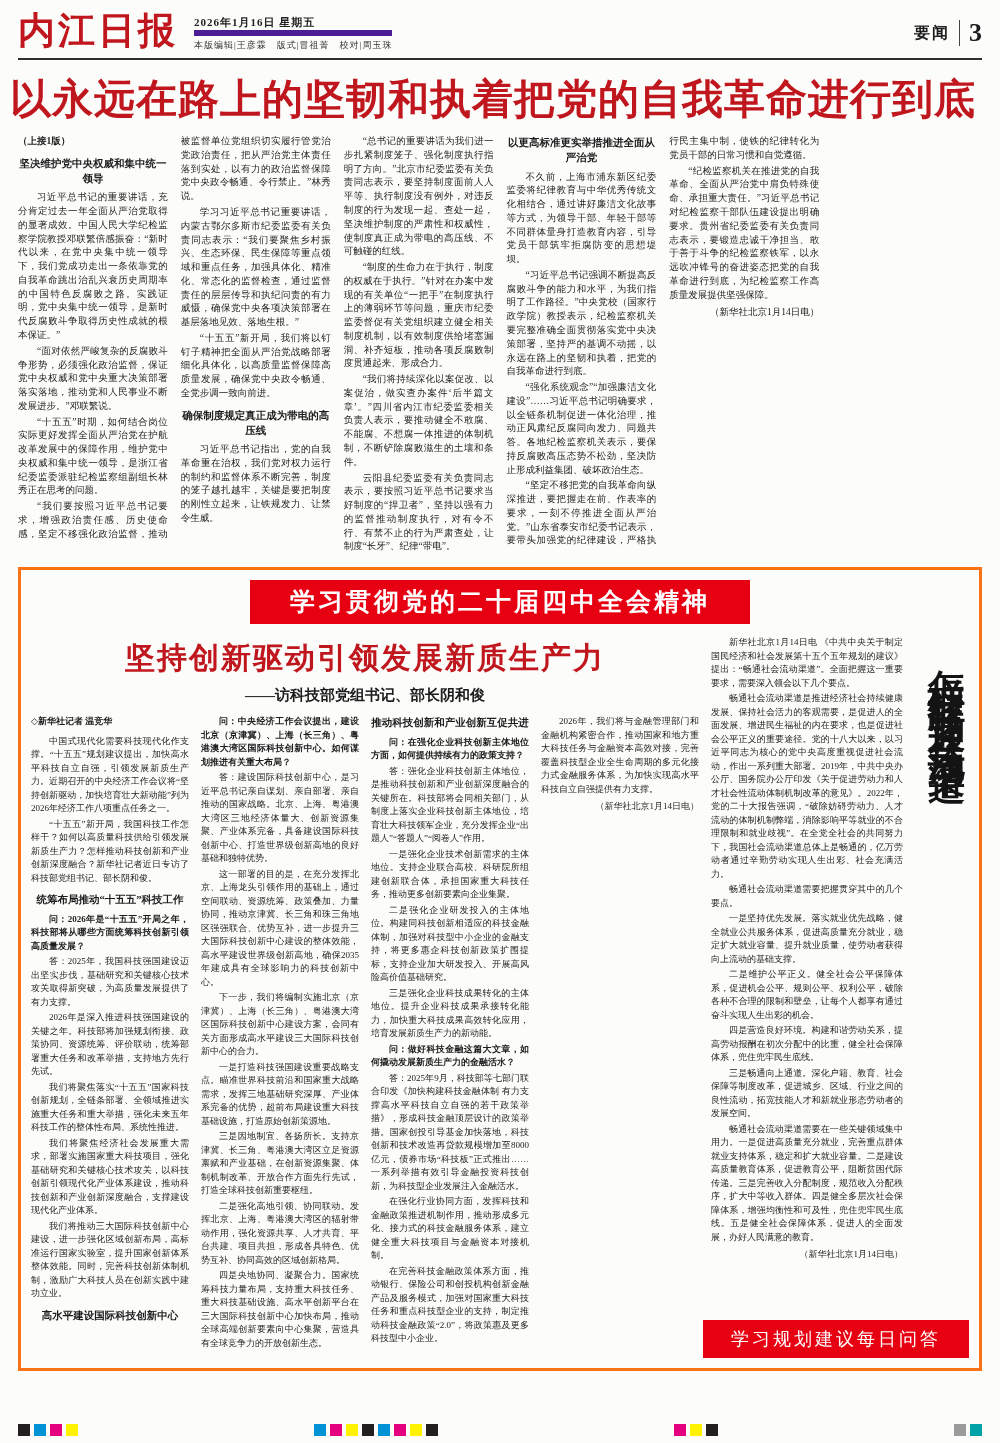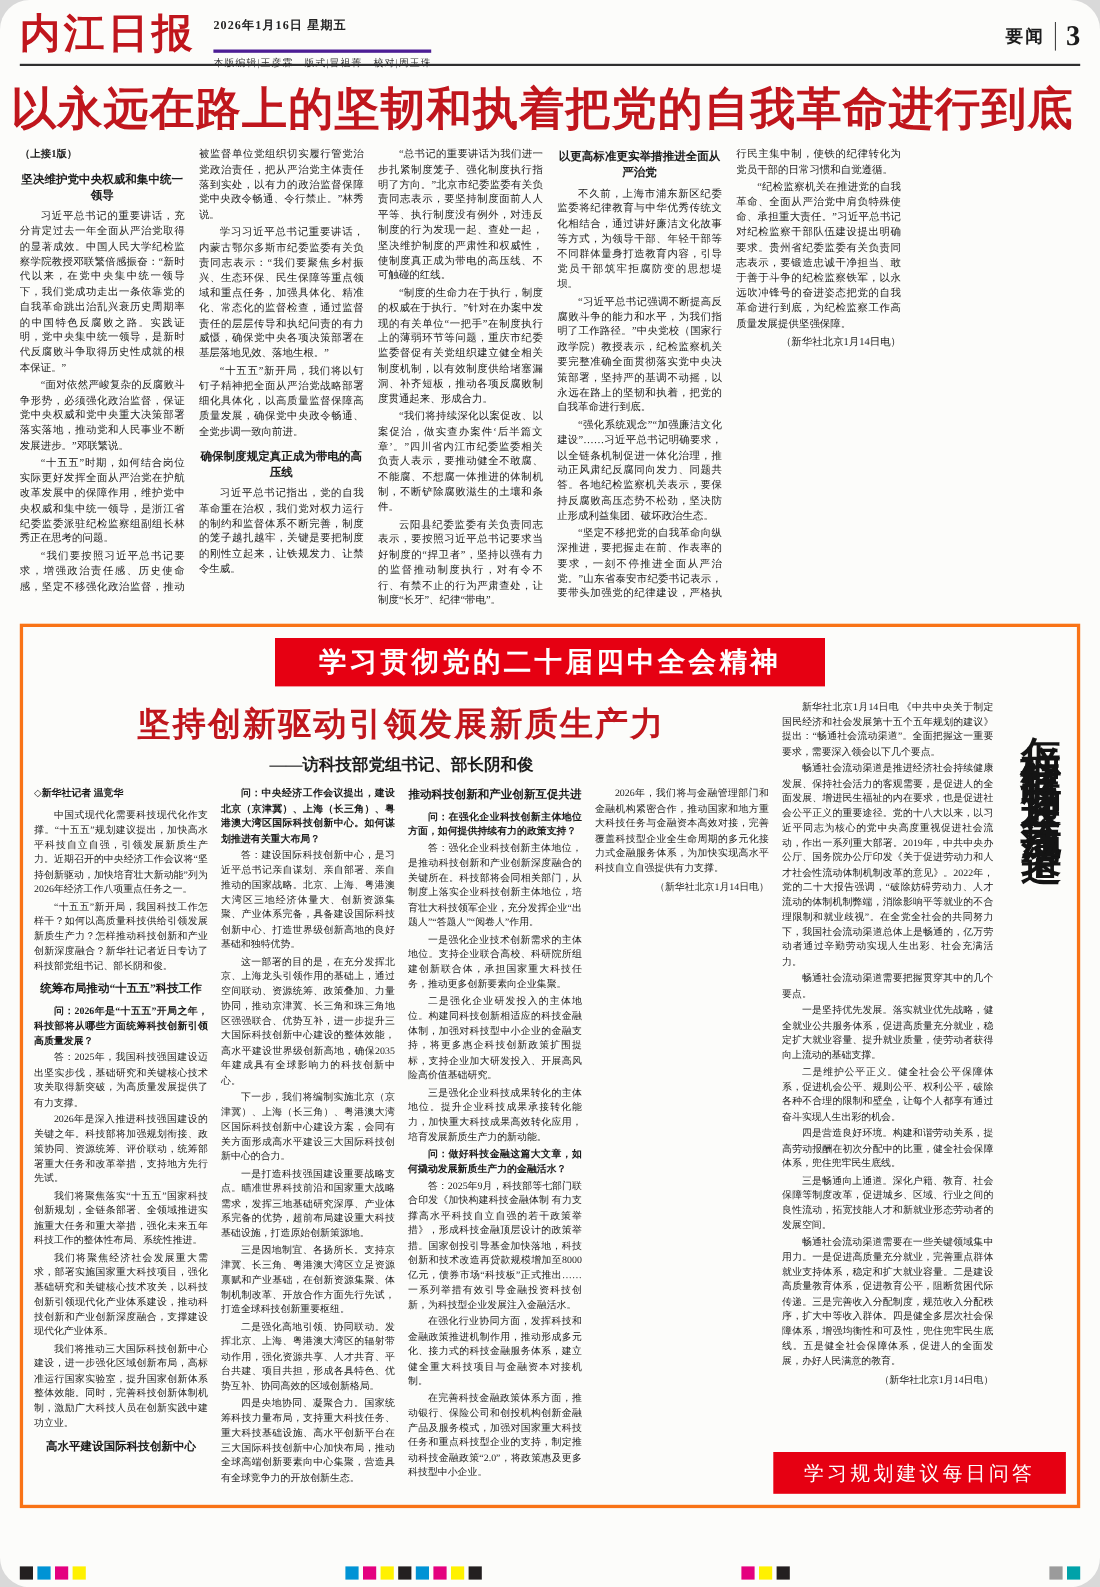--- a/index.html
+++ b/index.html
@@ -1,28 +1,27 @@
 <!DOCTYPE html>
 <html style="--banner-red: #e60012; --headline-red: #c0161d;"><head>
 <meta charset="utf-8">
 <style>
   * { box-sizing: border-box; }
   html,body { margin:0; padding:0; background:#d9d9d9; }
   .page {
     width:1000px; height:1443px; margin:0 auto; background:#fcfcfa;
     position:relative; overflow:hidden; color:#1c1c1c;
     font-family:"Liberation Serif","DejaVu Serif",serif;
-    border-radius:27px;
   }
   
   .masthead { display:flex; align-items:flex-start; padding:10px 18px 0; height:56px; }
   .logo { font-size:37px; font-weight:bold; color:var(--headline-red); letter-spacing:3px; line-height:1.1; font-family:"DejaVu Serif",serif; }
   .issue { margin-left:16px; padding-top:5px; }
   .date-line { font-size:11px; font-weight:bold; color:#222; letter-spacing:1px; }
-  .staff-line { font-size:9px; color:#333; margin-top:15px; border-top:3px solid #4c1d95; padding-top:3px; letter-spacing:1px; }
+  .staff-line { font-size:9px; color:#333; margin-top:0; border-top:6px solid #4c1d95; padding-top:3px; letter-spacing:1px; }
   .section-page { margin-left:auto; display:flex; align-items:center; gap:9px; padding-top:8px; }
   .section-label { font-size:16px; font-weight:bold; letter-spacing:2px; }
   .sp-divider { width:1px; height:26px; background:#444; }
   .page-number { font-size:26px; font-weight:bold; }
   .masthead-rule { height:2px; background:#2f2f2f; margin:2px 18px 0; }
   
   .headline1 { text-align:left; color:var(--headline-red); font-size:41px; font-weight:900; margin:16px 10px 12px; letter-spacing:1px; line-height:1.15; }
   .article1-body { height:420px; margin:0 18px; column-count:6; column-gap:13px; column-fill:auto; font-size:9.5px; line-height:1.45; text-align:justify; overflow:hidden; }
   .para { margin:0 0 2px; text-indent:2em; }
   .para.subhead { text-indent:0; text-align:center; font-weight:bold; font-size:10.5px; margin:7px 0 5px; }

